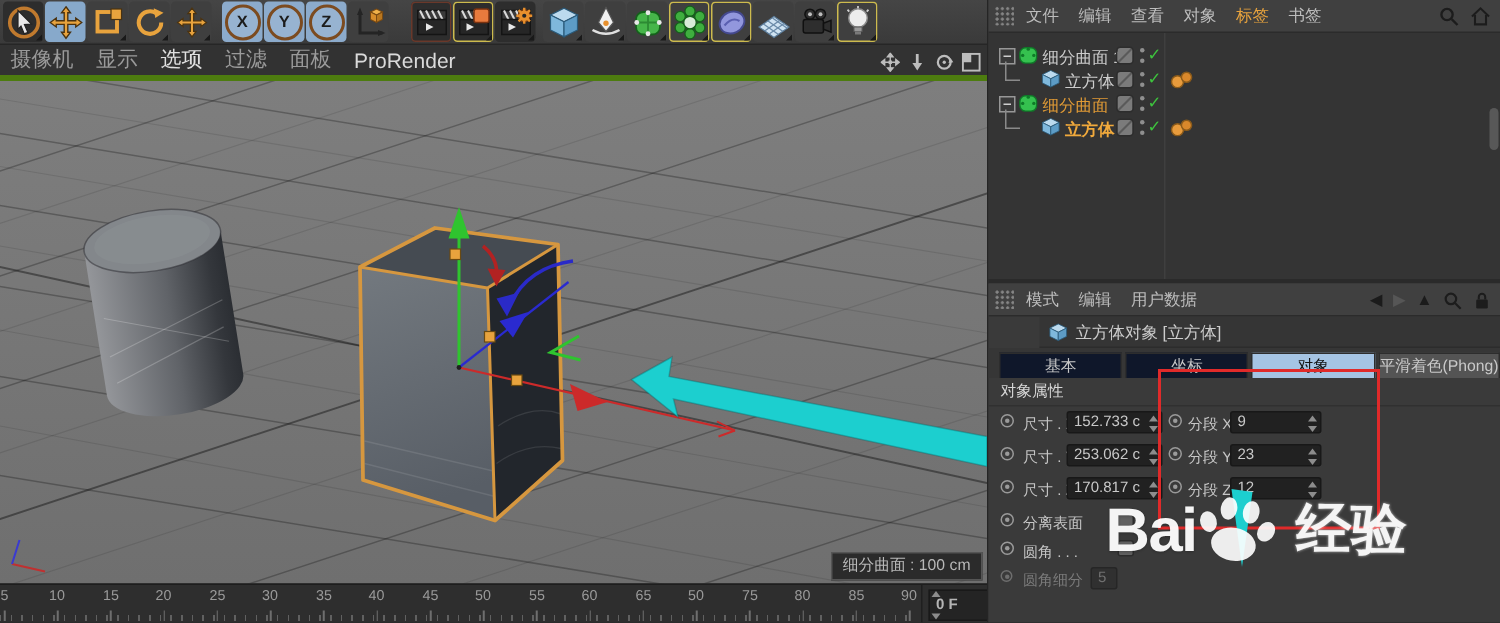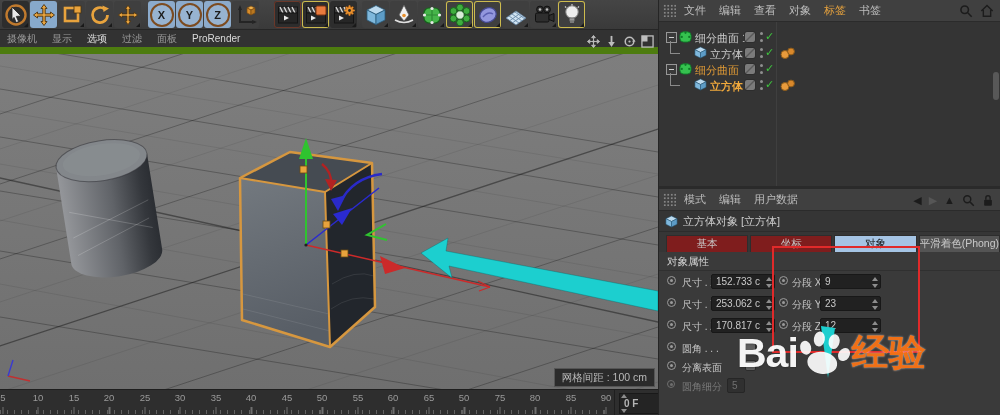--- a/index.html
+++ b/index.html
@@ -15,22 +15,22 @@
   .tbtn.hl{box-shadow:0 0 0 1px #cdbb4e inset;}
   .tbtn.rv{box-shadow:0 0 0 1px #6a382a inset;}
   .fly::after{content:"";position:absolute;right:1px;bottom:1px;border-left:4px solid transparent;border-bottom:4px solid #191919;}
   .gap6{margin-left:6px;}.gap14{margin-left:14px;}.gap4{margin-left:4px;}
   .axisbtn{background:#8cabcc;display:flex;align-items:center;justify-content:center;}
   .axisring{width:20px;height:20px;border-radius:50%;border:2.5px solid #7c4b20;display:flex;align-items:center;justify-content:center;
             color:#1c1c1c;font-size:11px;font-weight:bold;background:#97b3d1;}
   .tb-grid{position:absolute;right:4px;top:4px;width:13px;height:13px;
            background-image:radial-gradient(#8a8a8a 1px,transparent 1.2px);background-size:4px 4px;}
   
-  .vp-menu{position:absolute;left:0;top:30px;width:658px;height:24px;background:#323232;border-bottom:7px solid #4d7c0f;
-           display:flex;align-items:center;font-size:10px;color:#9a9a9a;box-sizing:border-box;padding-left:7px;text-align:center;}
+  .vp-menu{position:absolute;left:0;top:30px;width:658px;height:24px;background:#323232;border-bottom:4px solid #4d7c0f;
+           display:flex;align-items:center;font-size:14px;color:#9a9a9a;box-sizing:border-box;padding-left:7px;text-align:center;}
   .vp-menu .mi{margin-right:15px;}
   .vp-menu .mi.on{color:#e0e0e0;}
   .vp-menu .mi.pro{color:#dadada;}
   .vp-controls{position:absolute;right:4px;top:4px;display:flex;gap:4px;}
   .vpc{width:14px;height:14px;display:flex;align-items:center;justify-content:center;}
   
   .viewport{position:absolute;left:0;top:54px;width:658px;height:335px;background:linear-gradient(180deg,#7e7e7e,#6f6f6f);}
   .grid-label{position:absolute;right:3px;bottom:2px;height:15px;line-height:15px;background:#2b2b2b;color:#b9b9b9;
               font-size:10.5px;padding:1px 7px;border:1px solid #555;}
   
@@ -73,23 +73,23 @@
   .vdots{position:absolute;left:101px;top:3px;width:3px;height:10px;display:flex;flex-direction:column;justify-content:space-between;}
   .vdots i{width:3px;height:3px;border-radius:50%;background:#8f8f8f;}
   .chk{position:absolute;left:106px;top:1px;color:#3ec43e;font-size:11px;font-weight:bold;}
   .ptag{position:absolute;left:121px;top:2px;}
   
   .rsplit{position:absolute;left:0;top:186px;width:341px;height:3px;background:#2a2a2a;}
   .edge-knob{position:absolute;right:1px;top:72px;width:6px;height:28px;background:#585858;border-radius:3px;}
   
   .am{position:absolute;left:0;top:189px;width:341px;height:290px;background:#3a3a3a;}
   .am-title{height:20px;background:#353535;border-bottom:1px solid #2c2c2c;display:flex;align-items:center;
-            font-size:11px;color:#cccccc;padding-left:6px;gap:5px;}
+            font-size:11px;color:#cccccc;padding-left:6px;gap:5px;margin-left:34px;}
   .am-tabs{height:20px;background:#363636;display:flex;gap:2px;padding:3px 0 0 7px;box-sizing:border-box;}
-  .tab{width:86px;height:17px;background:#7f1d1d;border:1px solid #2d2d2d;border-bottom:none;color:#c9c9c9;
+  .tab{width:86px;height:17px;background:#0f172a;border:1px solid #2d2d2d;border-bottom:none;color:#c9c9c9;
        font-size:10.5px;display:flex;align-items:center;justify-content:center;box-sizing:border-box;white-space:nowrap;}
   .tab.sel{background:#a5c4e4;color:#141414;}
   .tab.last{flex:1;background:#545454;}
   .section-h{height:18px;line-height:18px;padding-left:8px;font-size:10.5px;color:#d6d6d6;border-bottom:1px solid #303030;}
   .prow{position:relative;height:22px;font-size:10px;color:#c6c6c6;}
   .prow.sm{height:19px;}
   .kf{position:absolute;left:8px;top:5px;width:9px;height:9px;border:1.5px solid #9a9a9a;border-radius:50%;box-sizing:border-box;}
   .kf::after{content:"";position:absolute;left:1.5px;top:1.5px;width:3px;height:3px;border-radius:50%;background:#9a9a9a;}
   .kf.dim{border-color:#6e6e6e;width:8px;height:8px;}
   .kf.dim::after{background:#6e6e6e;}
@@ -103,21 +103,21 @@
   .plabel2{left:133px;}
   .f2{left:161px;width:61px;}
   .spin{position:absolute;right:2px;top:2px;width:7px;height:11px;}
   .spin::before{content:"";position:absolute;left:1px;top:0;border-left:3px solid transparent;border-right:3px solid transparent;border-bottom:4px solid #8d8d8d;}
   .spin::after{content:"";position:absolute;left:1px;bottom:0;border-left:3px solid transparent;border-right:3px solid transparent;border-top:4px solid #8d8d8d;}
   .cb{position:absolute;left:86px;top:4px;width:11px;height:11px;background:#616161;border:1px solid #2c2c2c;border-radius:2px;box-sizing:border-box;}
   
   .red-rect{position:absolute;left:772px;top:246px;width:144px;height:103px;border:2.5px solid #e02a2a;z-index:40;}
   .watermark{position:absolute;left:737px;top:327px;z-index:45;display:flex;align-items:center;opacity:0.95;}
   .wm-left{font-size:41px;font-weight:800;color:#ffffff;letter-spacing:-1px;text-shadow:0 1px 2px rgba(0,0,0,.25);}
-  .wm-right{font-size:37px;font-weight:800;color:#f97316;margin-left:0;text-shadow:0 0 2px rgba(255,255,255,.75);}
+  .wm-right{font-size:37px;font-weight:800;color:#ffffff;margin-left:12px;text-shadow:0 0 2px rgba(255,255,255,.75);}
   .cyan-down{position:absolute;left:818px;top:326px;z-index:44;}
 </style>
 </head>
 <body>
 
 <div id="app">
 
   <div class="toolbar">
     <div class="tbtn dark fly">
       <svg width="24" height="24" viewBox="0 0 24 24">
@@ -396,21 +396,21 @@
         <circle cx="306" cy="191" r="1.6" fill="#202020"></circle>
       </g>
 
       <polygon points="421,199 448,184 446,197 658,237 658,257 449,212 452,224" fill="#1ccfcf" stroke="rgba(0,100,100,0.35)" stroke-width="1"></polygon>
 
       <g stroke-width="1.4">
         <line x1="8" y1="322" x2="30" y2="327" stroke="#c03030"></line>
         <line x1="8" y1="322" x2="13" y2="306" stroke="#3a3ad0"></line>
       </g>
     </svg>
-    <div class="grid-label">网格间距 : 100 cm</div>
+    <div class="grid-label">细分曲面 : 100 cm</div>
   </div>
 
   <div class="timeline">
     <div class="ruler">
       <span class="tick-label" style="left:3px">5</span>
       <span class="tick-label" style="left:38px">10</span>
       <span class="tick-label" style="left:74px">15</span>
       <span class="tick-label" style="left:109px">20</span>
       <span class="tick-label" style="left:145px">25</span>
       <span class="tick-label" style="left:180px">30</span>
@@ -599,26 +599,26 @@
       <div class="prow">
         <span class="kf"></span>
         <span class="plabel">尺寸 . Z</span>
         <span class="pfield f1"><span>170.817 c</span><span class="spin"></span></span>
         <span class="kf kf2"></span>
         <span class="plabel plabel2">分段 Z</span>
         <span class="pfield f2"><span>12</span><span class="spin"></span></span>
       </div>
       <div class="prow sm">
         <span class="kf"></span>
-        <span class="plabel">圆角 . . .</span>
+        <span class="plabel">分离表面</span>
         <span class="cb"></span>
       </div>
       <div class="prow sm">
         <span class="kf"></span>
-        <span class="plabel">分离表面</span>
+        <span class="plabel">圆角 . . .</span>
         <span class="cb"></span>
       </div>
       <div class="prow sm">
         <span class="kf dim"></span>
         <span class="plabel dim">圆角细分</span>
         <span class="pfield dis" style="left:68px;width:18px"><span>5</span></span>
       </div>
     </div>
   </div>
 

